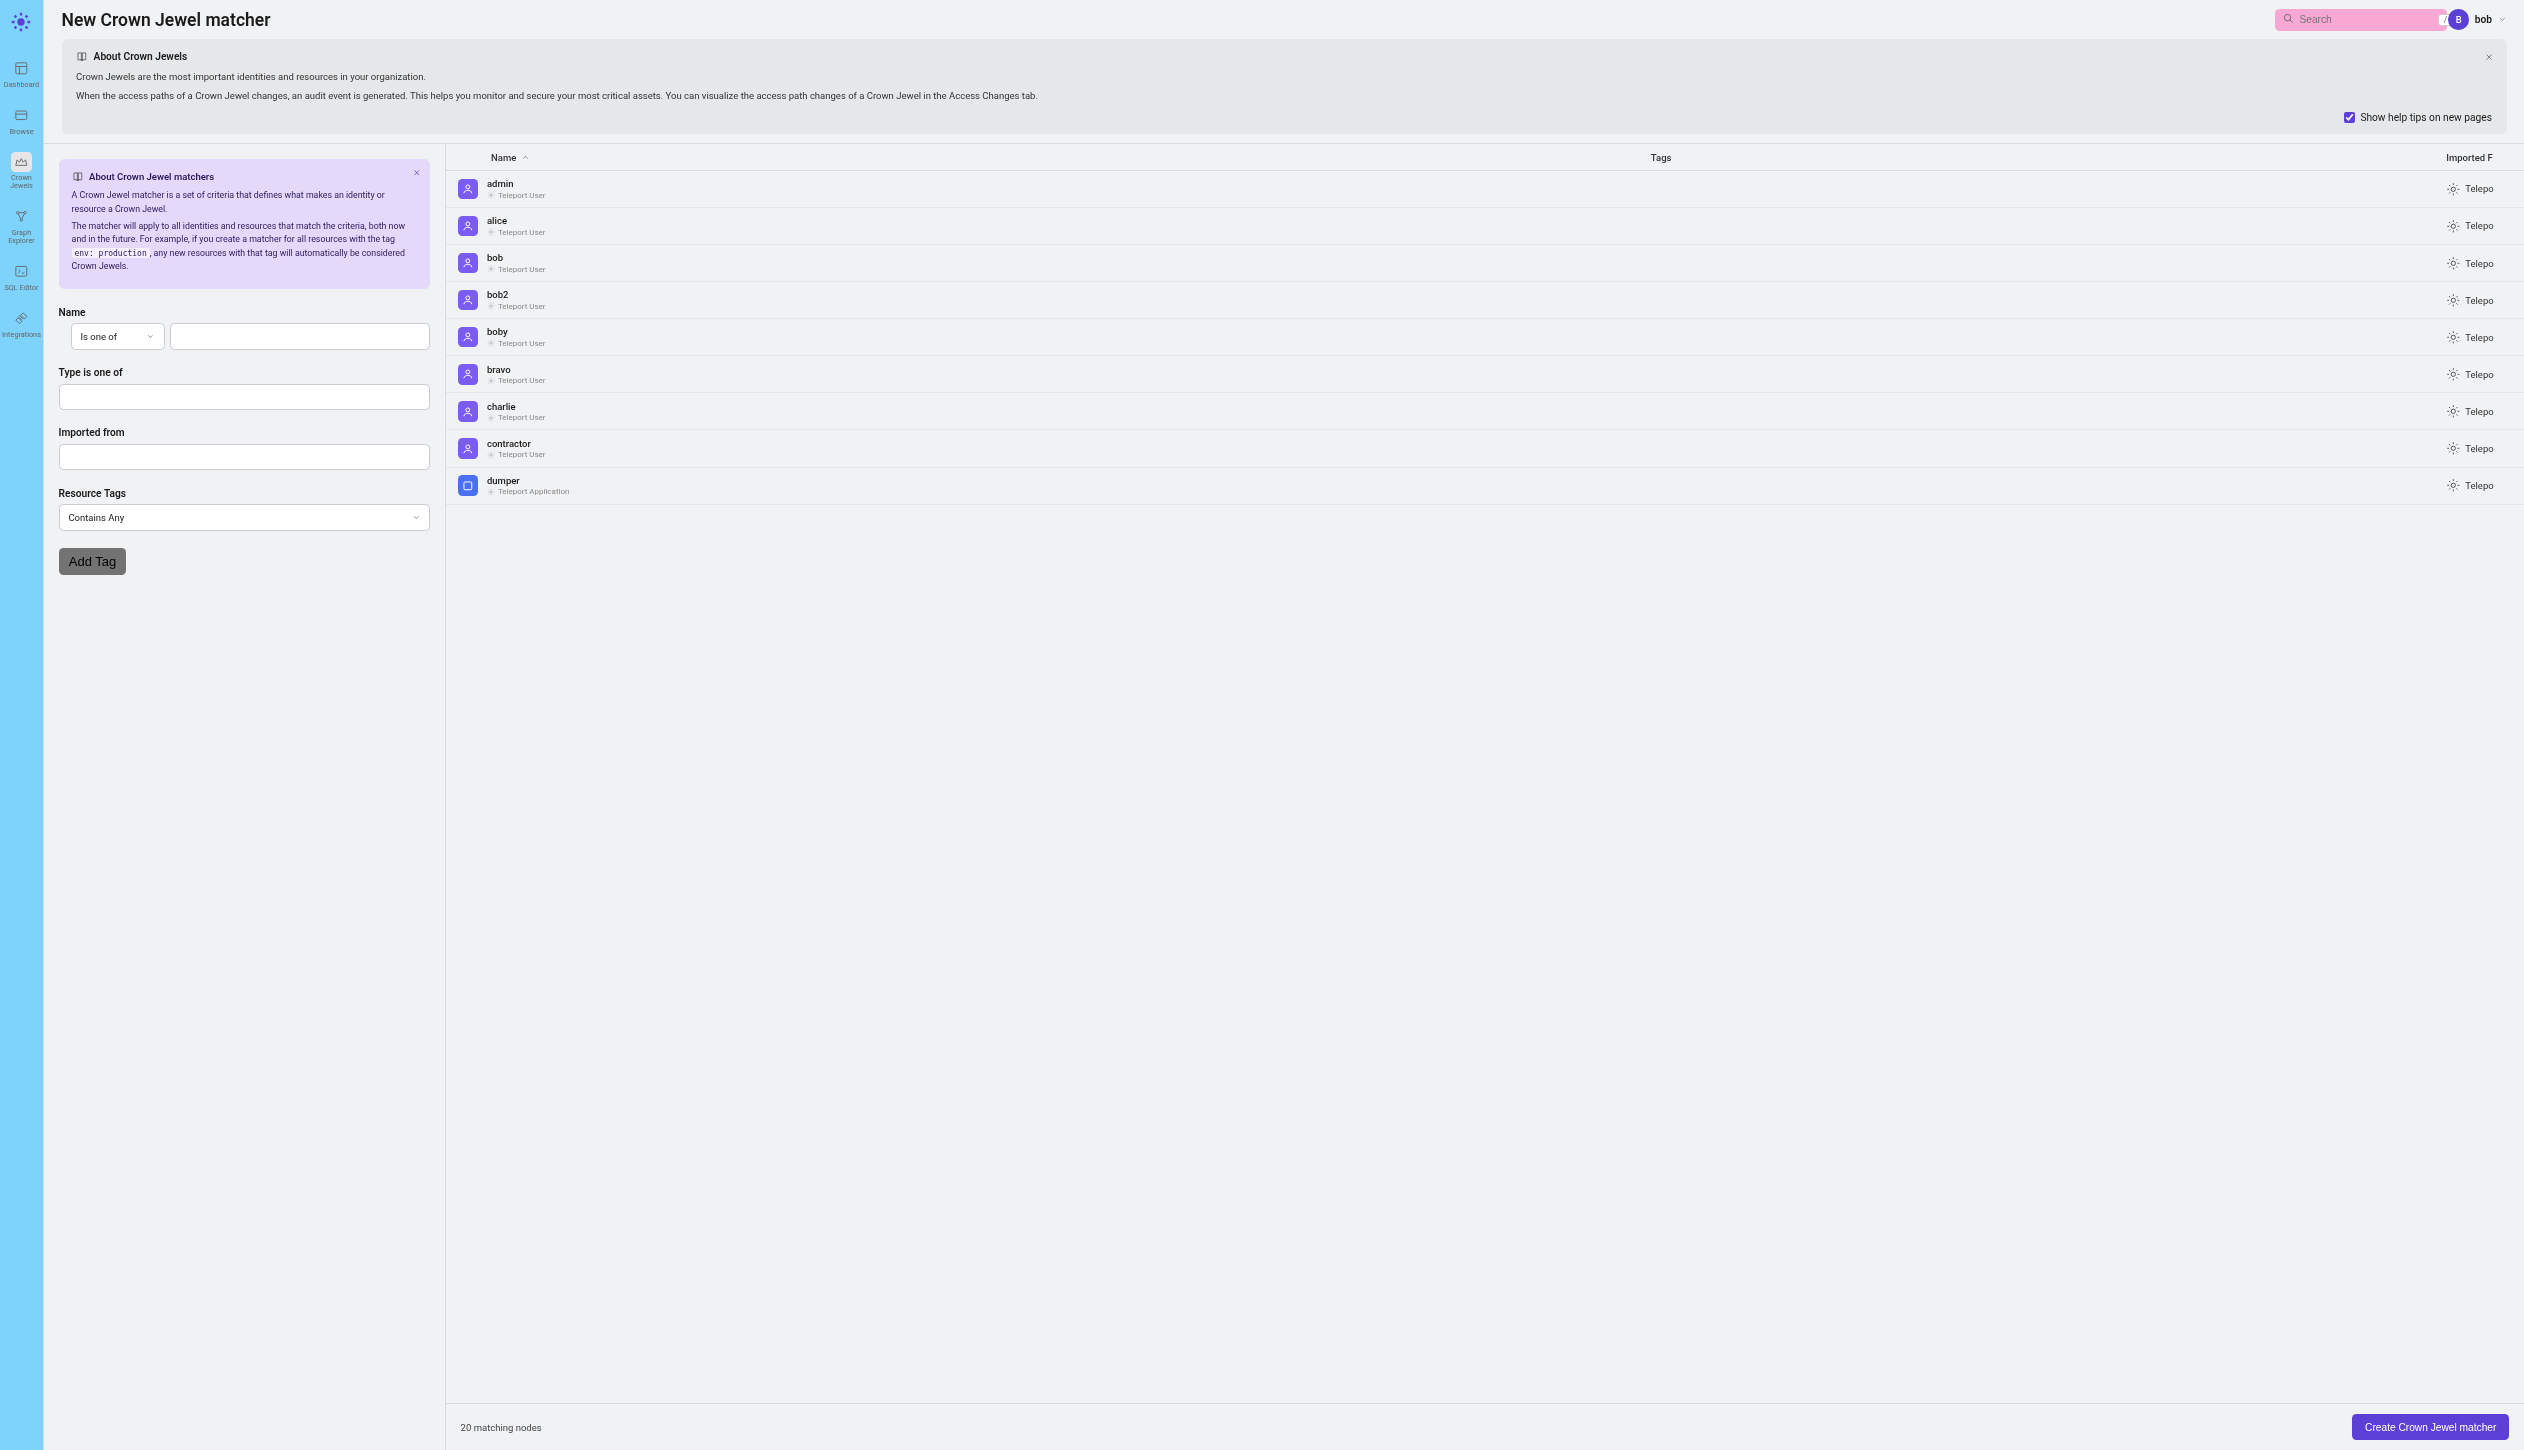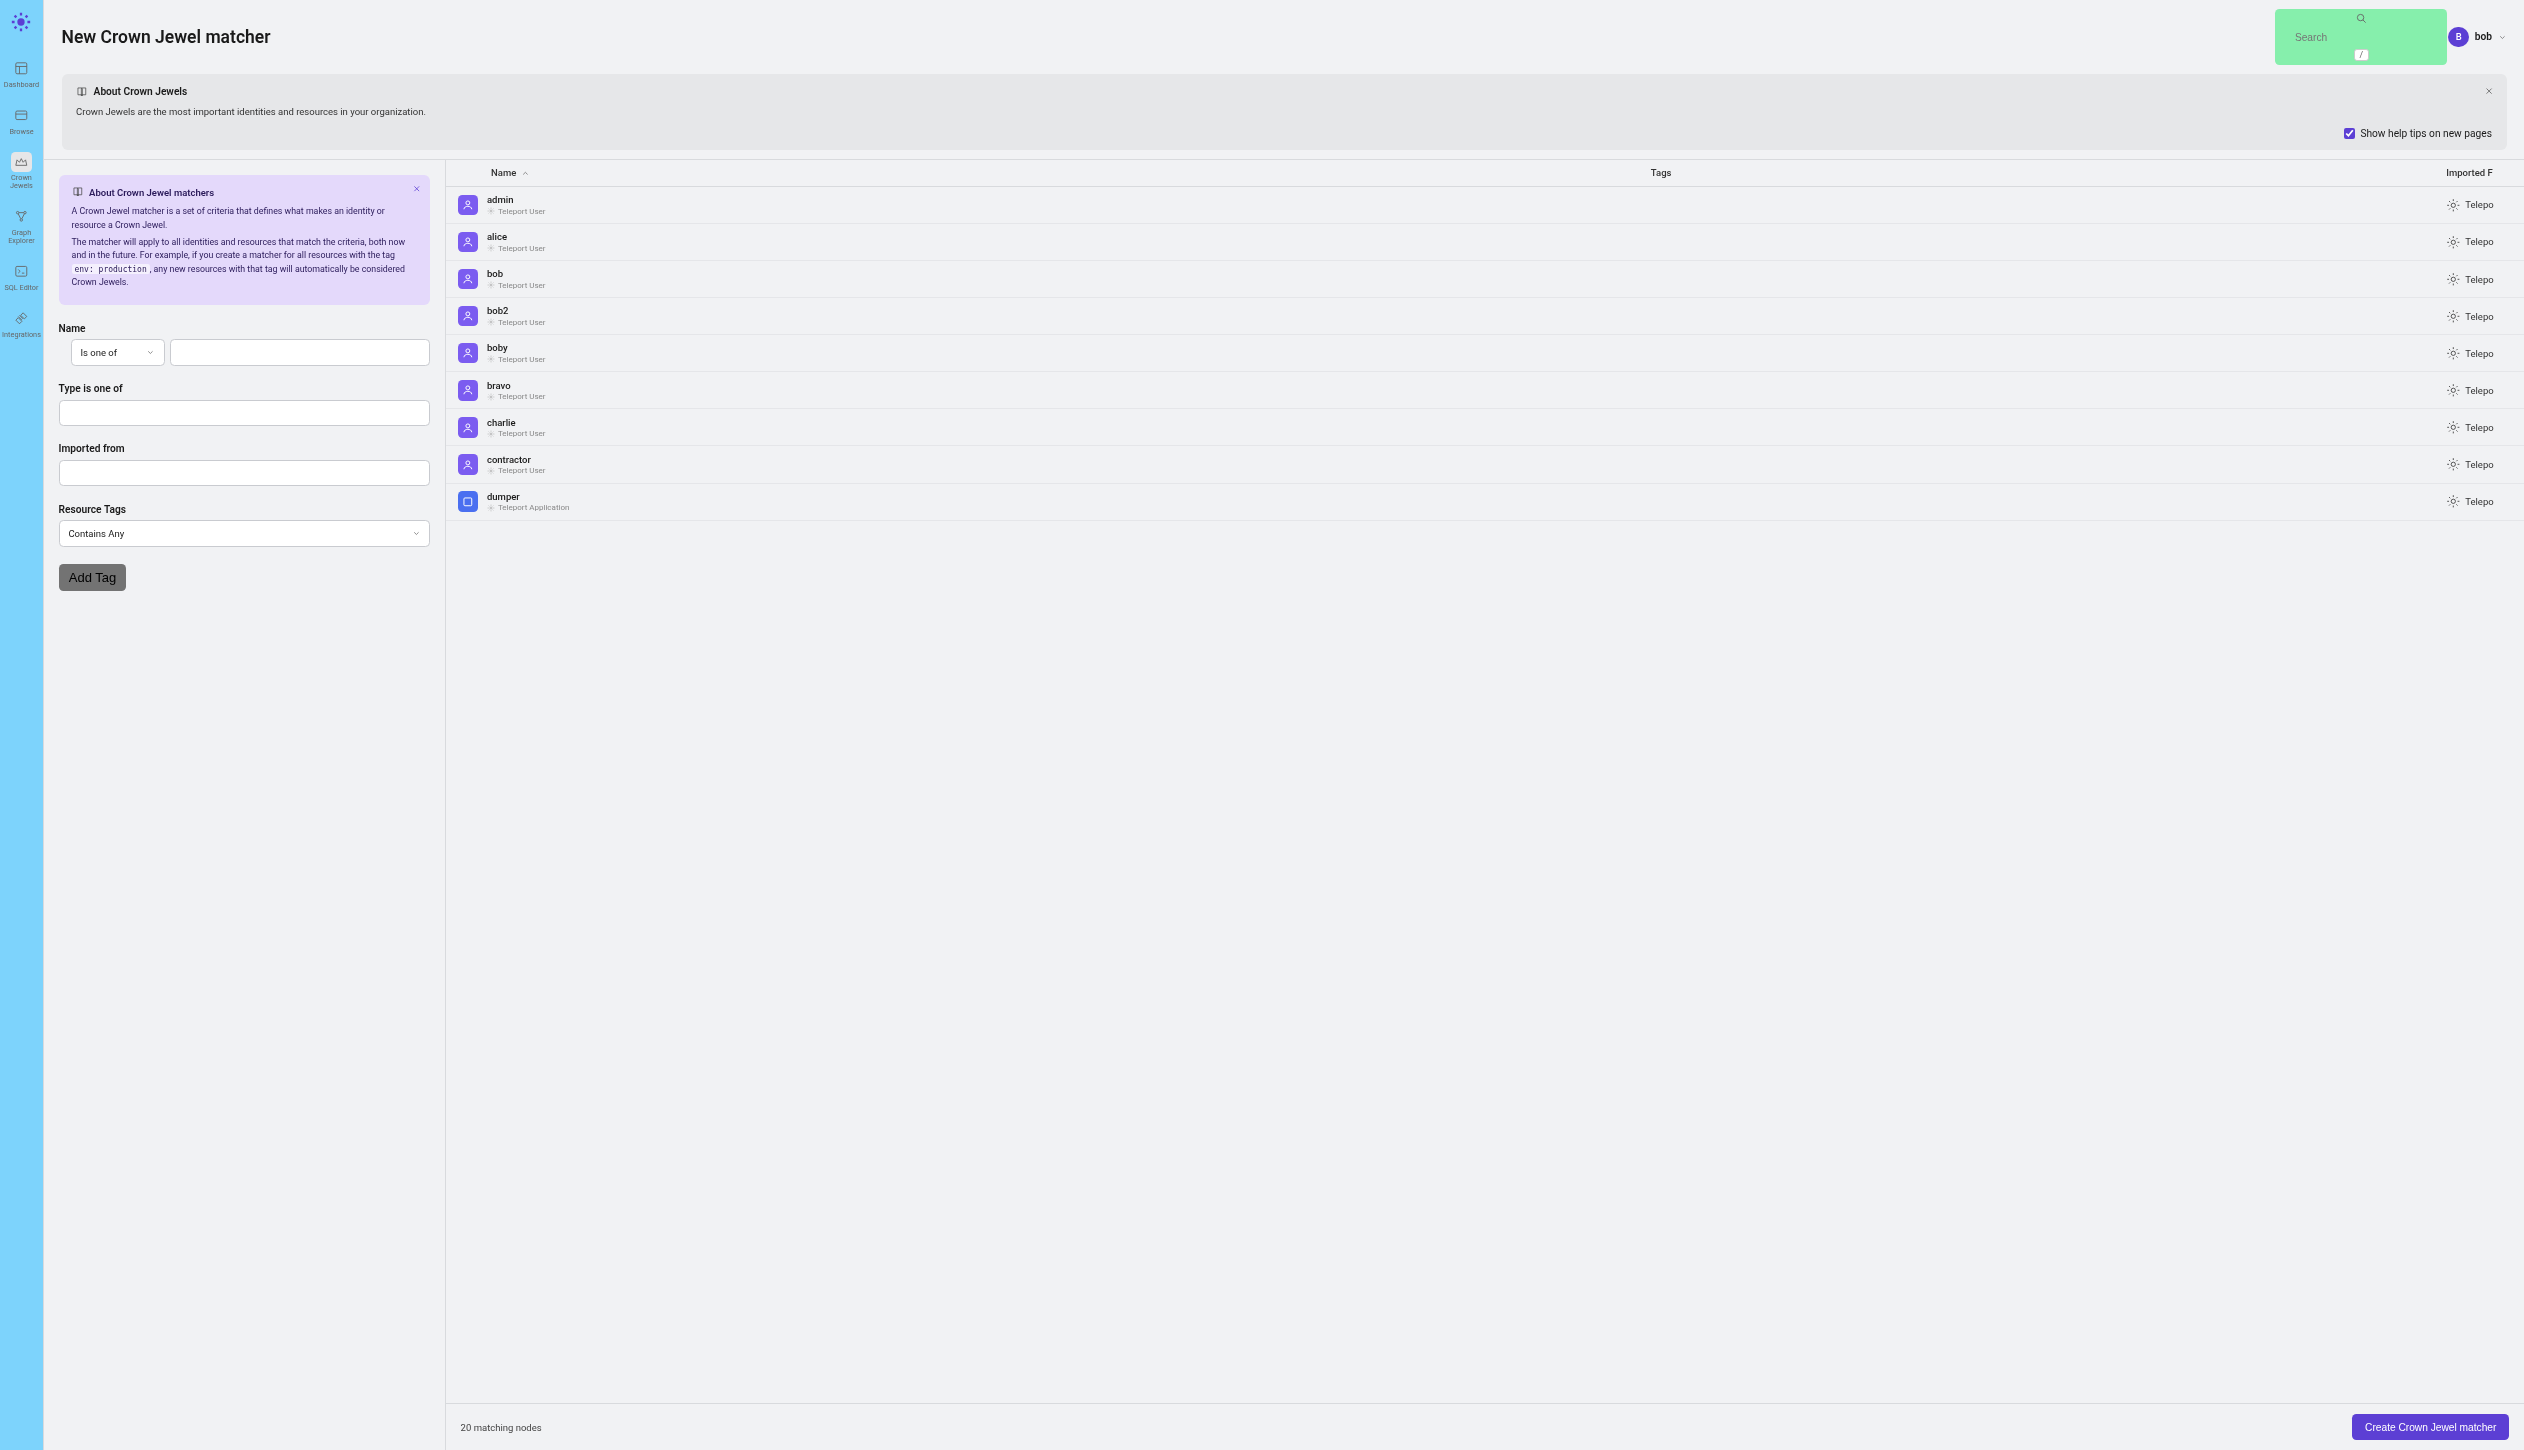--- a/index.html
+++ b/index.html
@@ -66,26 +66,25 @@
 .page-title {
   font-size: 17.5px;
   font-weight: 600;
   color: #1a1a1a;
   flex-shrink: 0;
 }
 .topbar-spacer { flex: 1; }
 .search-box {
   display: flex;
   align-items: center;
-  background: #86efac;
+  background: #f9a8d4;
   border-radius: 4.4px;
   padding: 4.4px 7.3px;
   width: 172px;
   gap: 5.8px;
-  flex-direction: column;
 }
 .search-box input {
   border: none; background: transparent; outline: none; flex: 1; font-size: 10.2px; color: #333;
 }
 .search-box .kbd {
   background: #fff;
   border: 0.7px solid #ccc;
   border-radius: 2.9px;
   padding: 0 4.4px;
   font-size: 8.8px;
@@ -354,20 +353,21 @@
     </div>
 
     <div class="info-banner">
       <h3>
         <svg class="book-icon" viewBox="0 0 24 24">
             <path d="M4 4h7a2 2 0 012 2v14a2 2 0 00-2-2H4zM20 4h-7a2 2 0 00-2 2v14a2 2 0 012-2h7z"></path>
           </svg>
         <span>About Crown Jewels</span>
       </h3>
       <p>Crown Jewels are the most important identities and resources in your organization.</p>
+      <p>When the access paths of a Crown Jewel changes, an audit event is generated. This helps you monitor and secure your most critical assets. You can visualize the access path changes of a Crown Jewel in the Access Changes tab.</p>
       <div class="close-btn">
         <svg width="10.2" height="10.2" viewBox="0 0 24 24" fill="none" stroke="currentColor" stroke-width="2">
             <path d="M18 6L6 18M6 6l12 12"></path>
           </svg>
       </div>
       <div class="footer-row">
         <input type="checkbox" class="checkbox" checked="" style="">
         <label>Show help tips on new pages</label>
       </div>
     </div>

